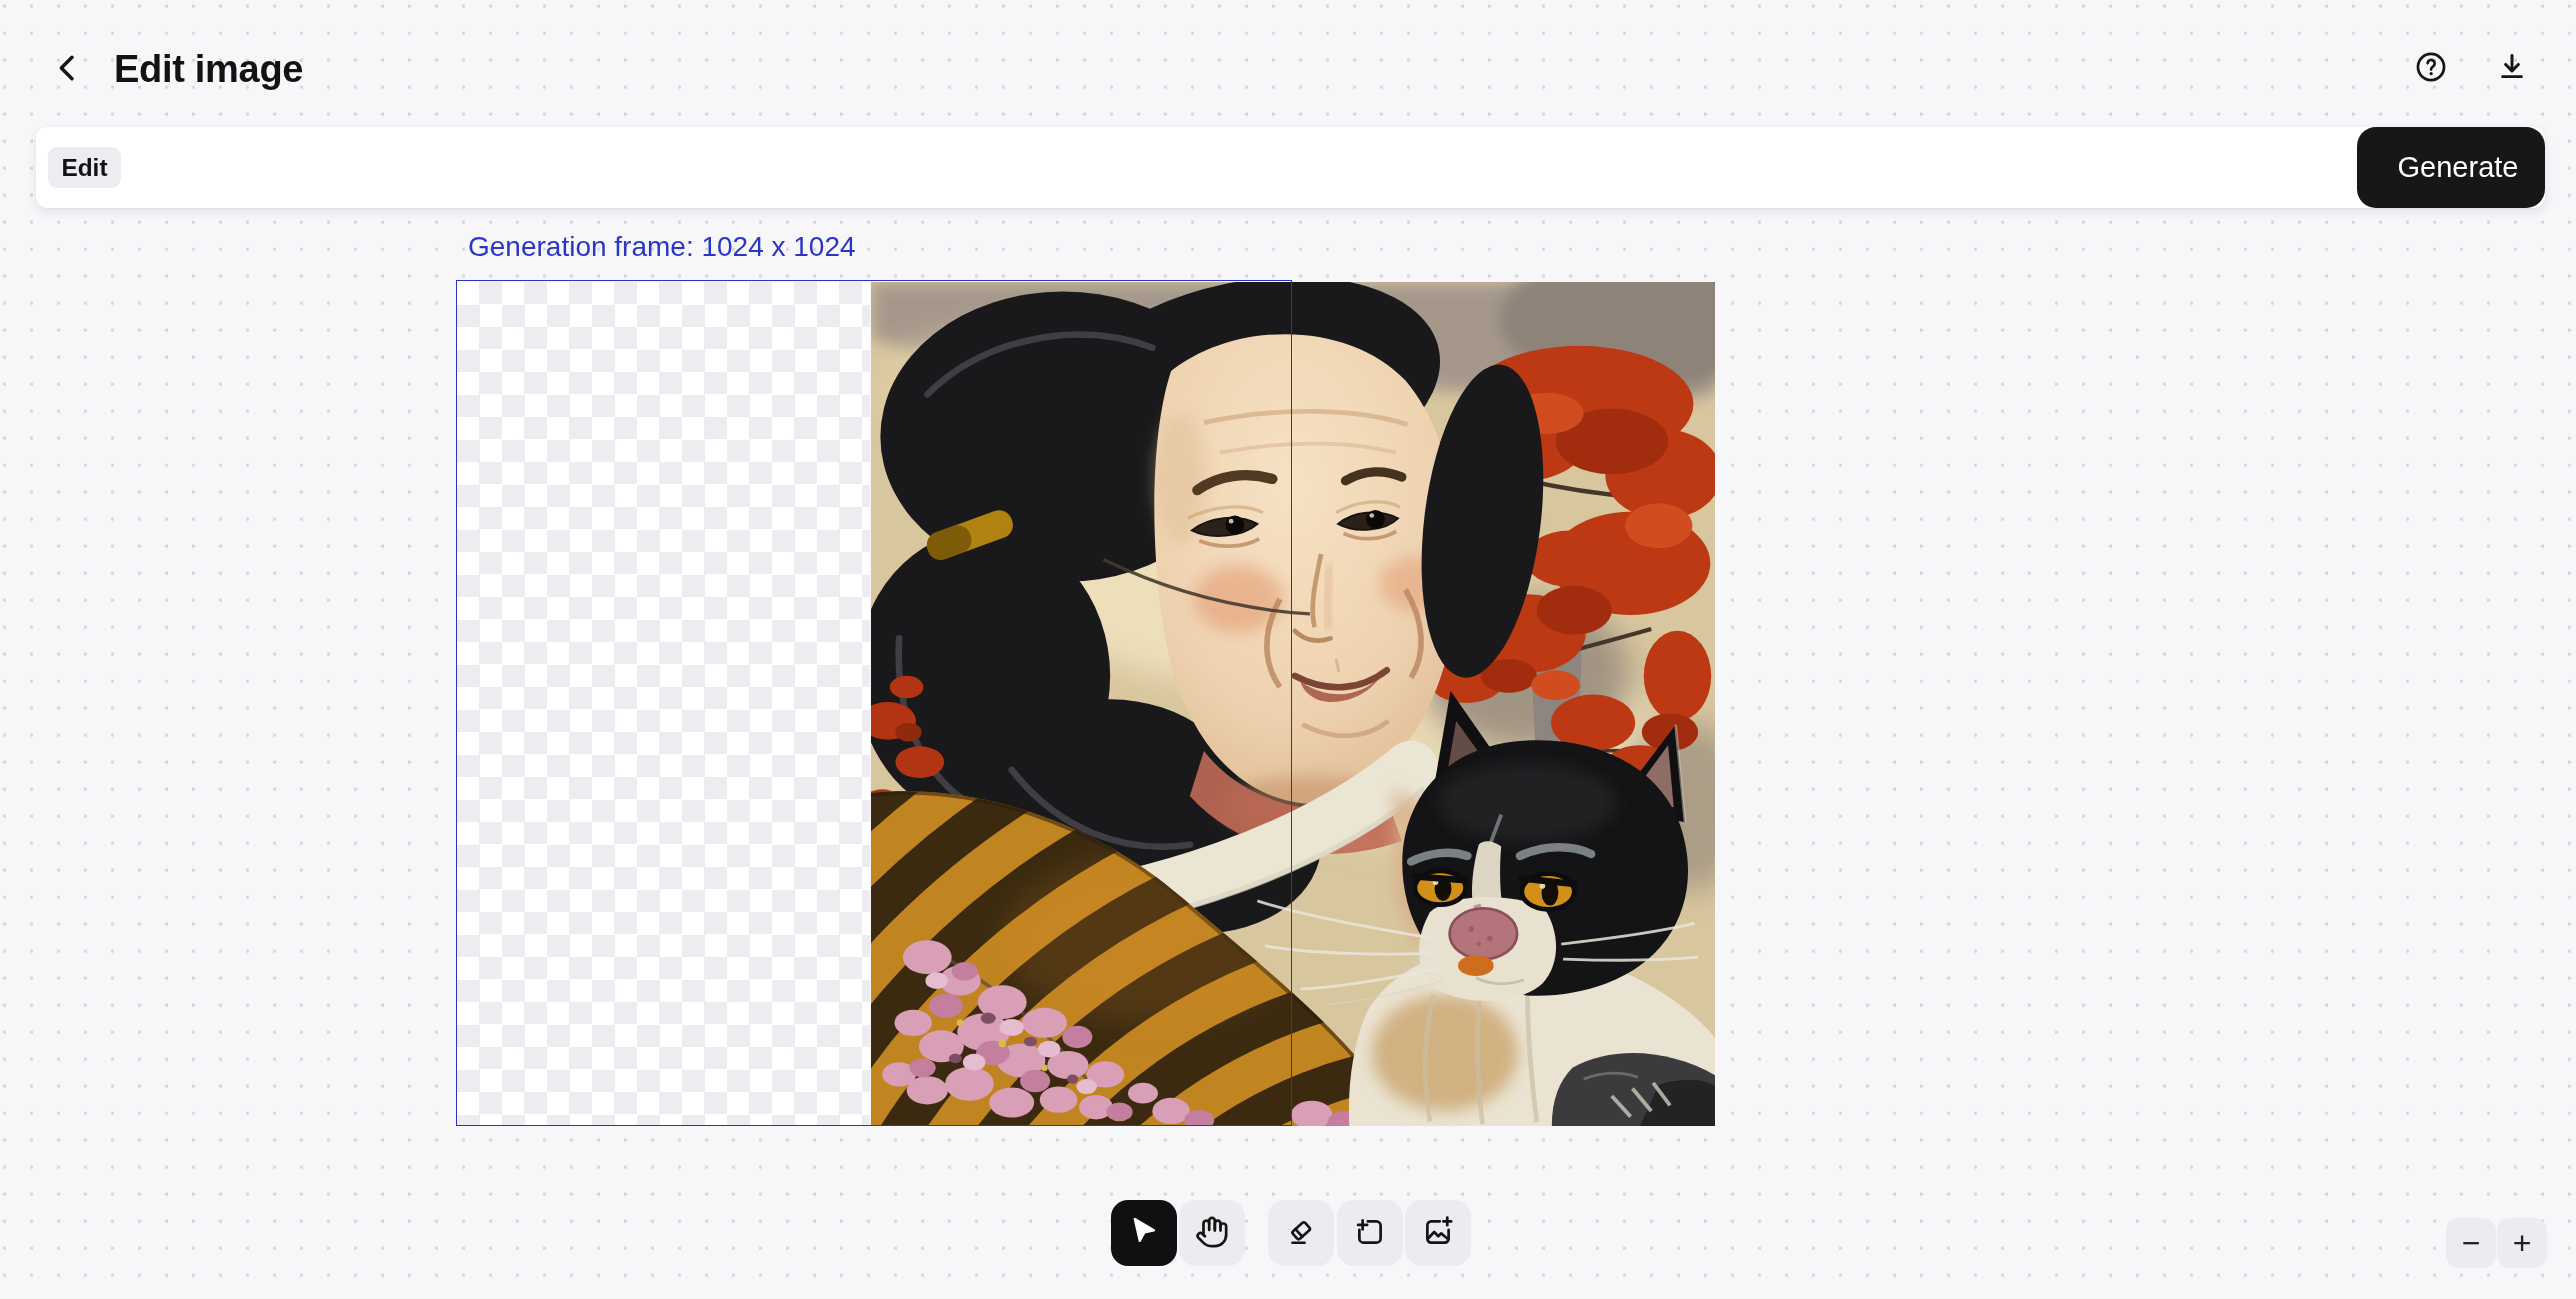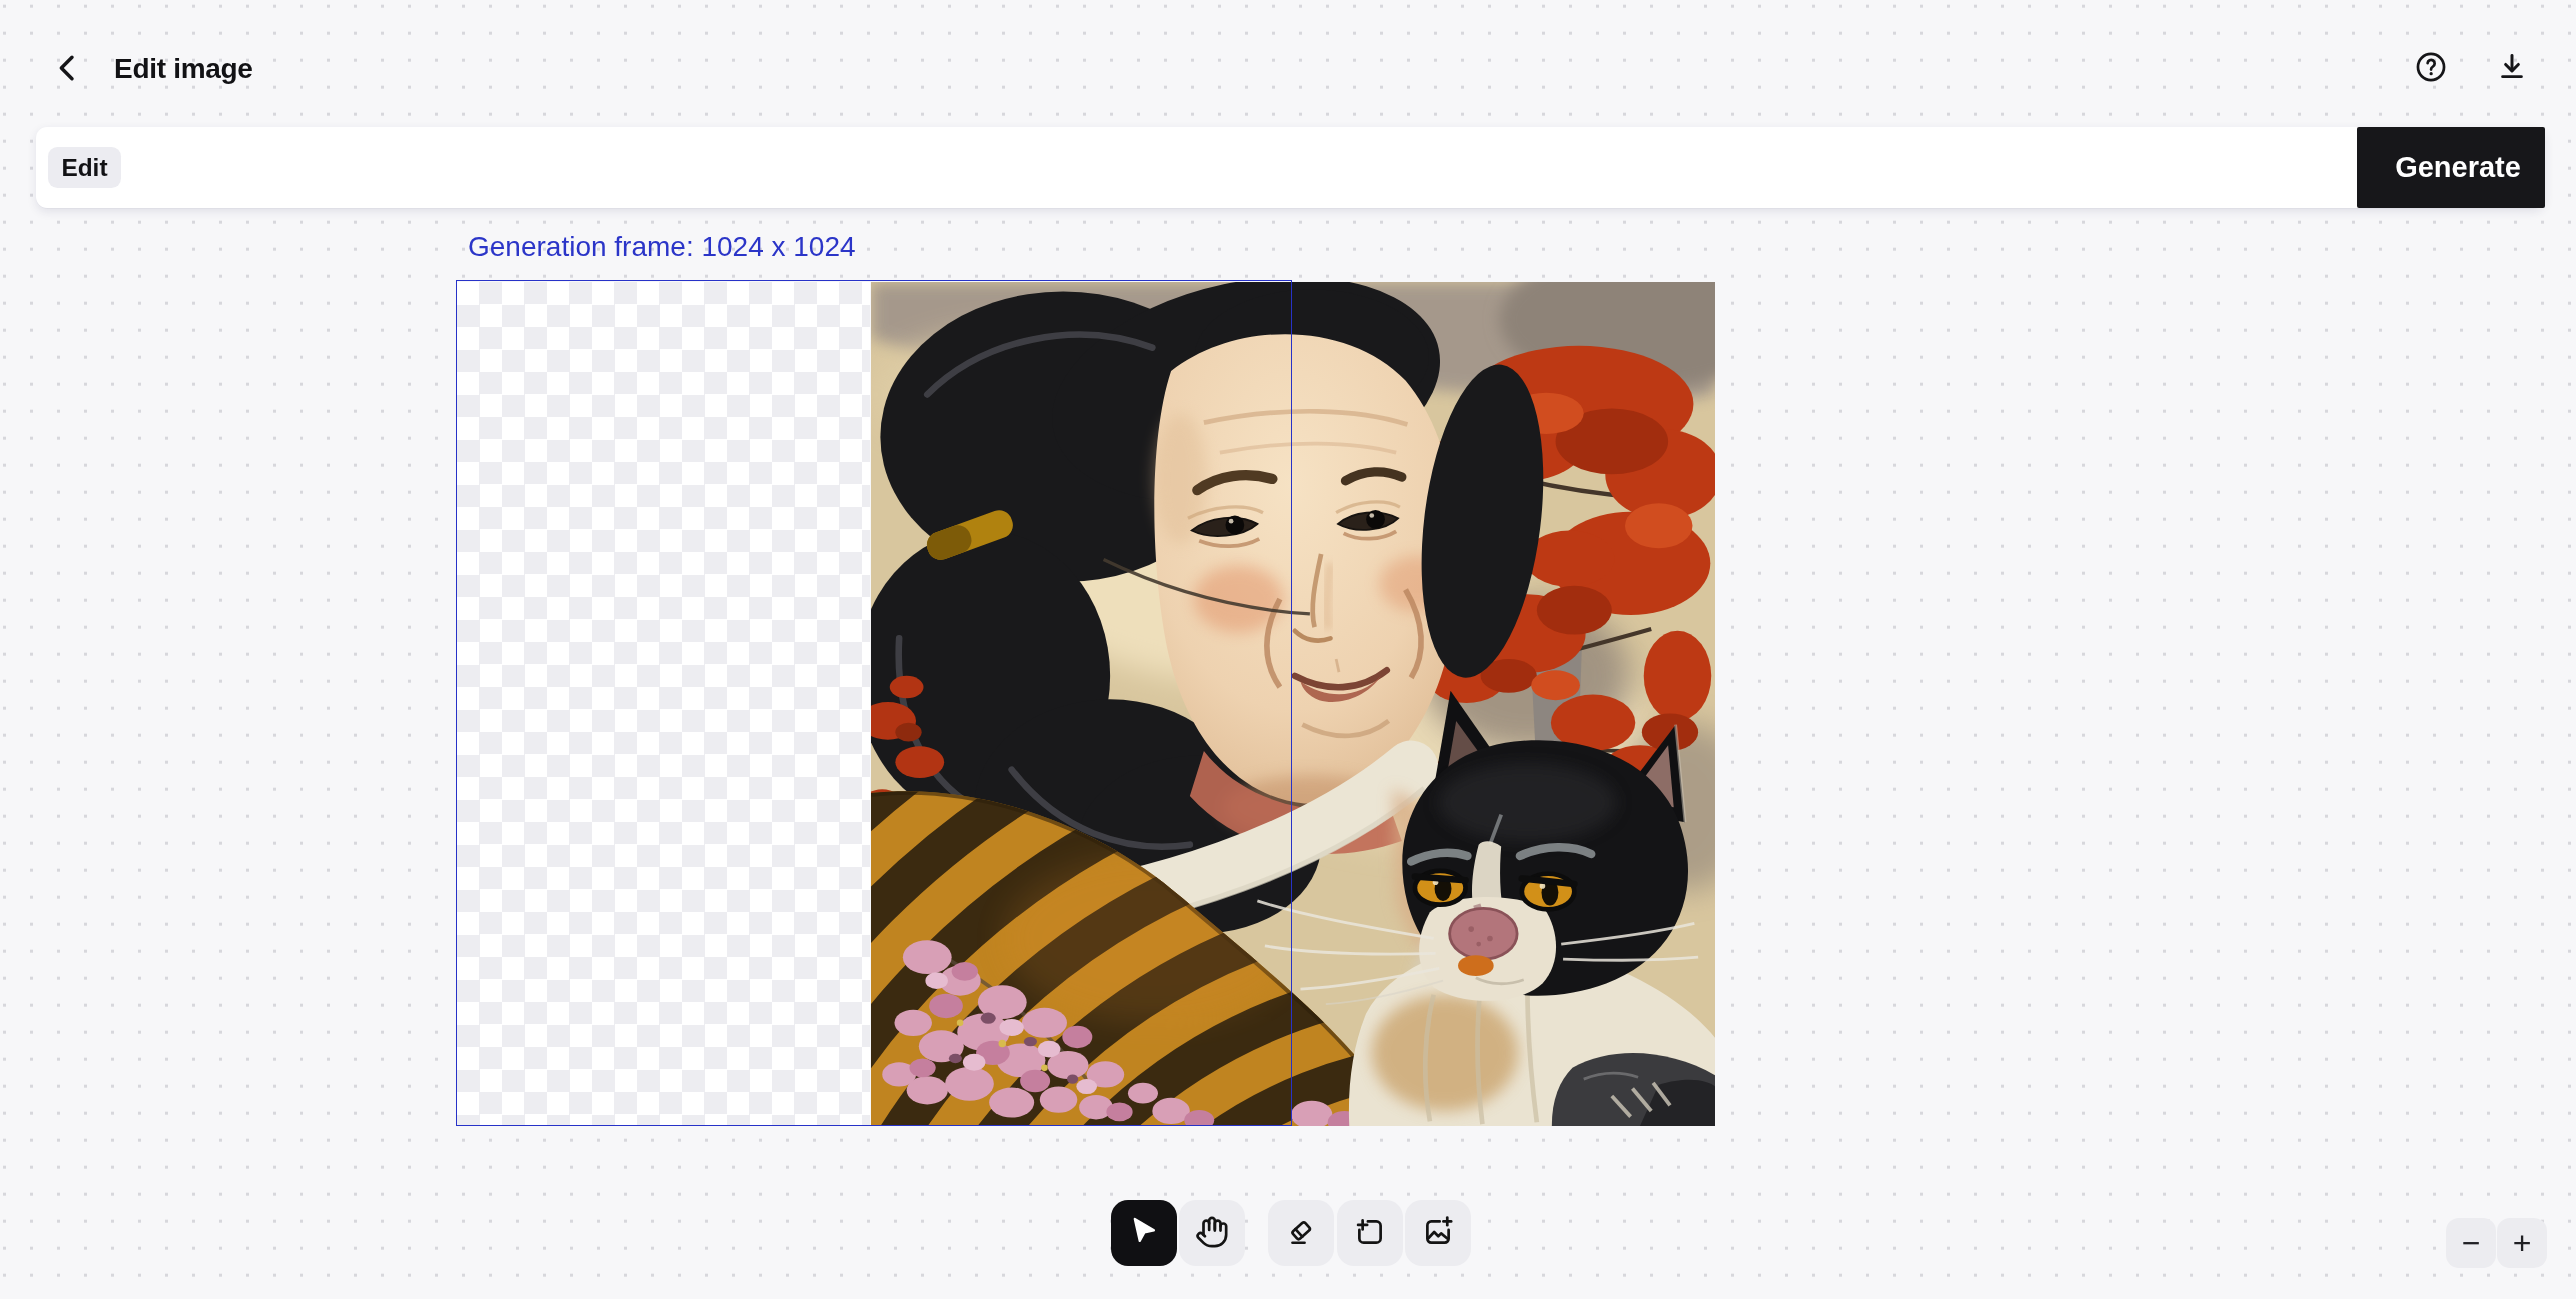--- a/index.html
+++ b/index.html
@@ -15,21 +15,21 @@
     color:#17171a;
   }
   
   .back-btn{
     position:absolute;left:49px;top:51px;width:37px;height:37px;
     background:transparent;border:none;cursor:pointer;padding:0;
     display:flex;align-items:center;justify-content:center;
   }
   .page-title{
     position:absolute;left:114px;top:52px;height:34px;line-height:34px;
-    font-size:28px;font-weight:700;letter-spacing:-0.3px;color:#121215;
+    font-size:38px;font-weight:700;letter-spacing:-0.3px;color:#121215;
   }
   .icon-btn{
     position:absolute;width:36px;height:36px;top:50px;
     background:transparent;border:none;cursor:pointer;padding:0;
     display:flex;align-items:center;justify-content:center;
   }
   .help-btn{left:2413px;}
   .download-btn{left:2494px;}
   
   .prompt-bar{
@@ -42,23 +42,23 @@
     margin-left:12px;width:73px;height:41px;border-radius:9.4px;
     background:#ececf1;display:flex;align-items:center;justify-content:center;
     font-size:24.4px;font-weight:700;color:#121215;flex:0 0 auto;
   }
   .prompt-text{
     margin-left:27px;font-size:28px;color:#17171a;white-space:nowrap;
     overflow:hidden;flex:1 1 auto;
   }
   .generate-btn{
     position:absolute;right:0;top:0;width:188px;height:81px;
-    background:#17171a;border:none;border-radius:2px;cursor:pointer;
+    background:#17171a;border:none;border-radius:19px;cursor:pointer;
     color:#ffffff;font-family:"Liberation Sans",sans-serif;
-    font-size:29px;font-weight:700;padding-left:20px;
+    font-size:29px;font-weight:400;padding-left:20px;
   }
   
   .frame-label{
     position:absolute;left:468px;top:231px;
     font-size:28px;color:#2b35c8;
   }
   .checkerboard{
     position:absolute;left:457px;top:282px;width:413px;height:844px;
     background:conic-gradient(#ededf1 90deg,#ffffff 90deg 180deg,#ededf1 180deg 270deg,#ffffff 270deg);
     background-size:45px 45px;

